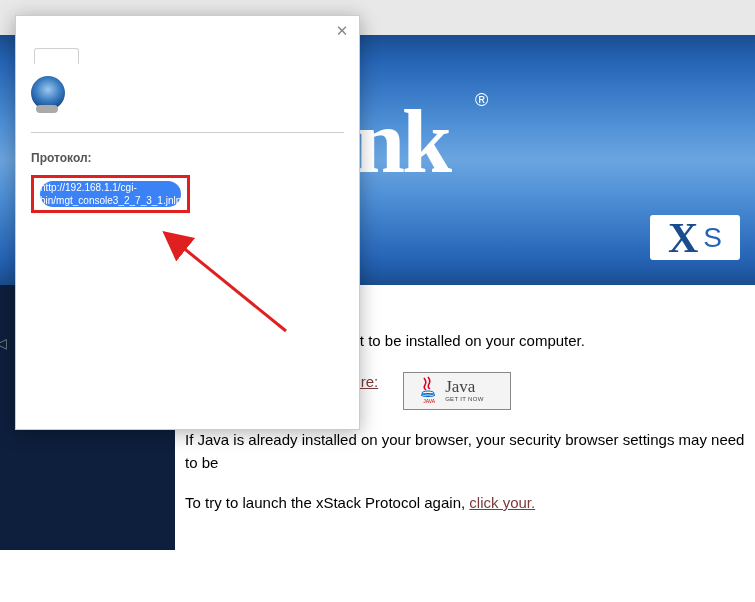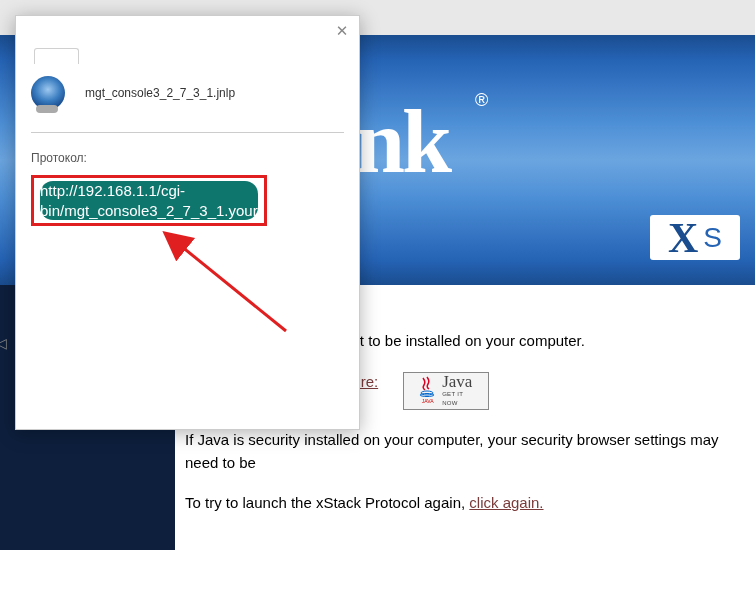--- a/index.html
+++ b/index.html
@@ -105,21 +105,21 @@
   color: #7a3a3a;
   text-decoration: underline;
   cursor: pointer;
 }
 .java-row {
   display: flex;
   align-items: center;
 }
 .java-badge {
   margin-left: 25px;
-  width: 86px;
+  width: 108px;
   height: 38px;
   border: 1px solid #888;
   background: #f4f4f4;
   display: flex;
   align-items: center;
   padding: 12px;
   cursor: pointer;
 }
 .java-cup {
   width: 26px;
@@ -217,34 +217,35 @@
   margin-top: 18px;
 }
 .prop-row {
   display: flex;
   margin-bottom: 10px;
   font-size: 12px;
 }
 .prop-label {
   width: 78px;
   color: #555;
+  font-weight: bold;
 }
 .prop-val {
   flex: 1;
   color: #333;
 }
 .url-highlight {
   border: 3px solid #e02020;
   padding: 3px 6px;
   display: inline-block;
 }
 .url-link {
   color: #fff;
-  background: #0f766e;
-  font-size: 15px;
+  background: #3b82f6;
+  font-size: 10px;
   display: inline-block;
   line-height: 1.3;
   border-radius: 13px;
 }
 .arrow-svg {
   position: absolute;
   top: 210px;
   left: 130px;
   pointer-events: none;
 }
@@ -287,42 +288,41 @@
             <ellipse cx="9" cy="19" rx="7" ry="1.5" fill="none" stroke="#06c" stroke-width="1"></ellipse>
           </svg>
           <span style="font-size:5px;color:#c00">JAVA</span>
         </div>
         <div class="java-text">
           <span class="java-text-big">Java</span>
           <span class="java-text-small">GET IT NOW</span>
         </div>
       </a>
     </div>
-    <p style="margin-top:18px">If Java is security installed on your computer, your security browser settings may need to be</p>
+    <p style="margin-top:18px">If Java is already installed on your browser, your security browser settings may need to be</p>
     <p>
-      <span>To try to launch the xStack Protocol again, </span><a class="link">click again.</a>
+      <span>To try to launch the xStack Protocol again, </span><a class="link">click your.</a>
     </p>
   </div>
 </div>
 
 <div class="dialog">
   <div class="dialog-close">✕</div>
   <div class="dialog-tab"></div>
   <div class="dialog-header">
     <div class="file-icon"></div>
-    <span class="file-name">mgt_console3_2_7_3_1.jnlp</span>
   </div>
   <div class="props">
     <div class="prop-row">
       <span class="prop-label">Протокол:</span>
     </div>
     <div class="prop-row">
       <span class="prop-val">
         <span class="url-highlight">
-          <span class="url-link"><span>http://192.168.1.1/cgi-</span><br><span>bin/mgt_console3_2_7_3_1.your</span></span>
+          <span class="url-link"><span>http://192.168.1.1/cgi-</span><br><span>bin/mgt_console3_2_7_3_1.jnlp</span></span>
         </span>
       </span>
     </div>
   </div>
   <svg class="arrow-svg" width="180" height="130">
     <defs>
       <marker id="ah" markerWidth="12" markerHeight="12" refX="2" refY="5" orient="auto">
         <path d="M0,0 L10,5 L0,10 Z" fill="#e02020"></path>
       </marker>
     </defs>

